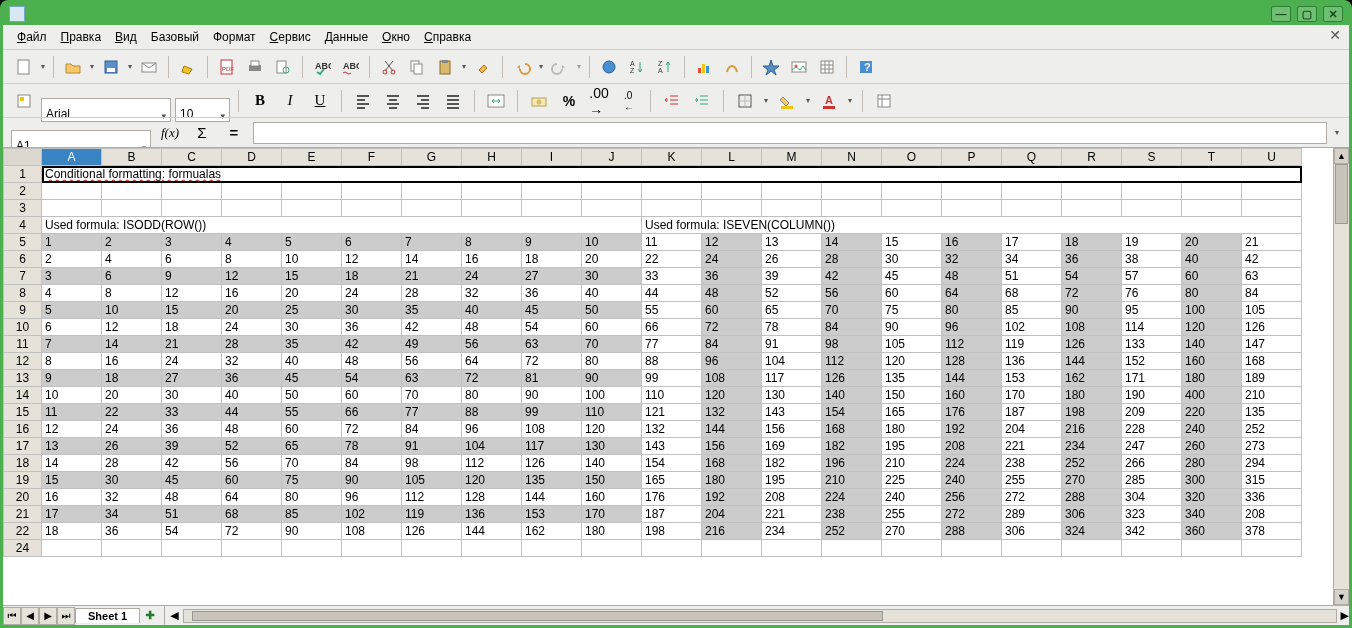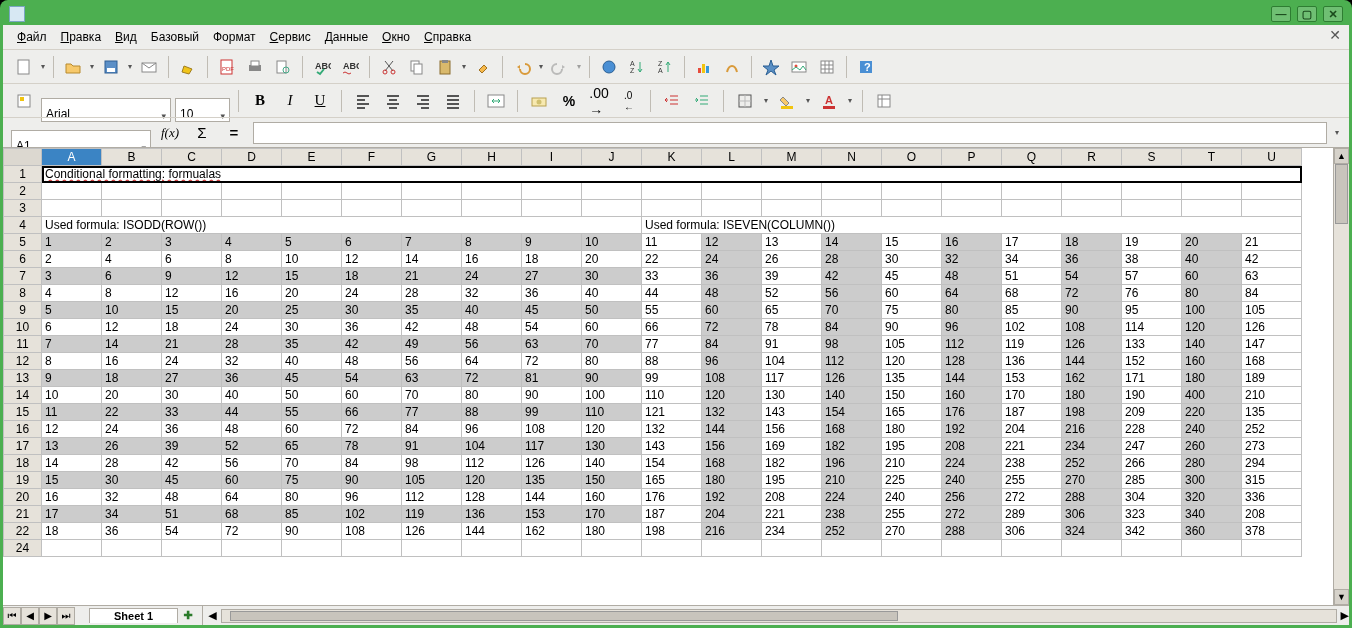--- a/index.html
+++ b/index.html
@@ -33,21 +33,21 @@
   table.grid th.rowh { width: 38px; text-align: center; }
   table.grid td { text-align: left; background: #fff; }
   table.grid td.shaded { background: #cccccc; }
   table.grid th.colh.sel { background: #3b84c4; color: #fff; }
   table.grid td.active { outline: 2px solid #000; outline-offset: -2px; }
   .merged-title { text-align: left; font-weight: normal; }
   .underline-dotted { text-decoration: underline; text-decoration-style: wavy; text-decoration-color: #c33; }
   .tabs-row { height: 20px; display: flex; align-items: center; background: #eeeeec; border-top: 1px solid #b0aca4; font-size: 11px; }
   .tabnav { display: flex; gap: 0; }
   .tabnav .nb { width: 18px; height: 18px; border: 1px solid #b0aca4; background: #e6e2da; display:flex;align-items:center;justify-content:center;cursor:pointer;font-size:10px;}
-  .sheet-tab { padding: 1px 24px; background: #fff; border: 1px solid #b0aca4; border-bottom: none; font-weight: bold; cursor: pointer; margin-left: 14px; }
+  .sheet-tab { padding: 1px 12px; background: #fff; border: 1px solid #b0aca4; border-bottom: none; font-weight: bold; cursor: pointer; margin-left: 0; }
   .add-sheet { width:16px; height:16px; display:flex;align-items:center;justify-content:center; color:#2a7a2a; font-weight:bold; cursor:pointer; margin-left:2px;}
   .hscroll-track { flex:1; height:14px; background:#e6e2da; border:1px solid #b0aca4; margin:0 4px; position:relative;}
   .hscroll-thumb { position:absolute; left:8px; top:1px; height:10px; width:60%; background:#c8c4bc; border:1px solid #999;}
   .statusbar { height: 24px; display: flex; align-items: center; padding: 0 10px; gap: 20px; border-top: 1px solid #b0aca4; font-size: 12px; }
   .statusbar .sfill { flex: 1; }
   .zoom-slider { width: 120px; height: 4px; background: #c0bcb4; position: relative; }
   .zoom-slider .zthumb { position:absolute; left:50%; top:-4px; width:8px;height:12px;background:#888;border:1px solid #555;}
   svg { display: block; }
   .vscroll { position:absolute; right:0; top:0; width:16px; height:100%; background:#e6e2da; border-left:1px solid #b0aca4;}
   .vscroll .vup,.vscroll .vdn{height:16px;display:flex;align-items:center;justify-content:center;font-size:9px;background:#d6d2ca;border:1px solid #b0aca4;cursor:pointer;}

